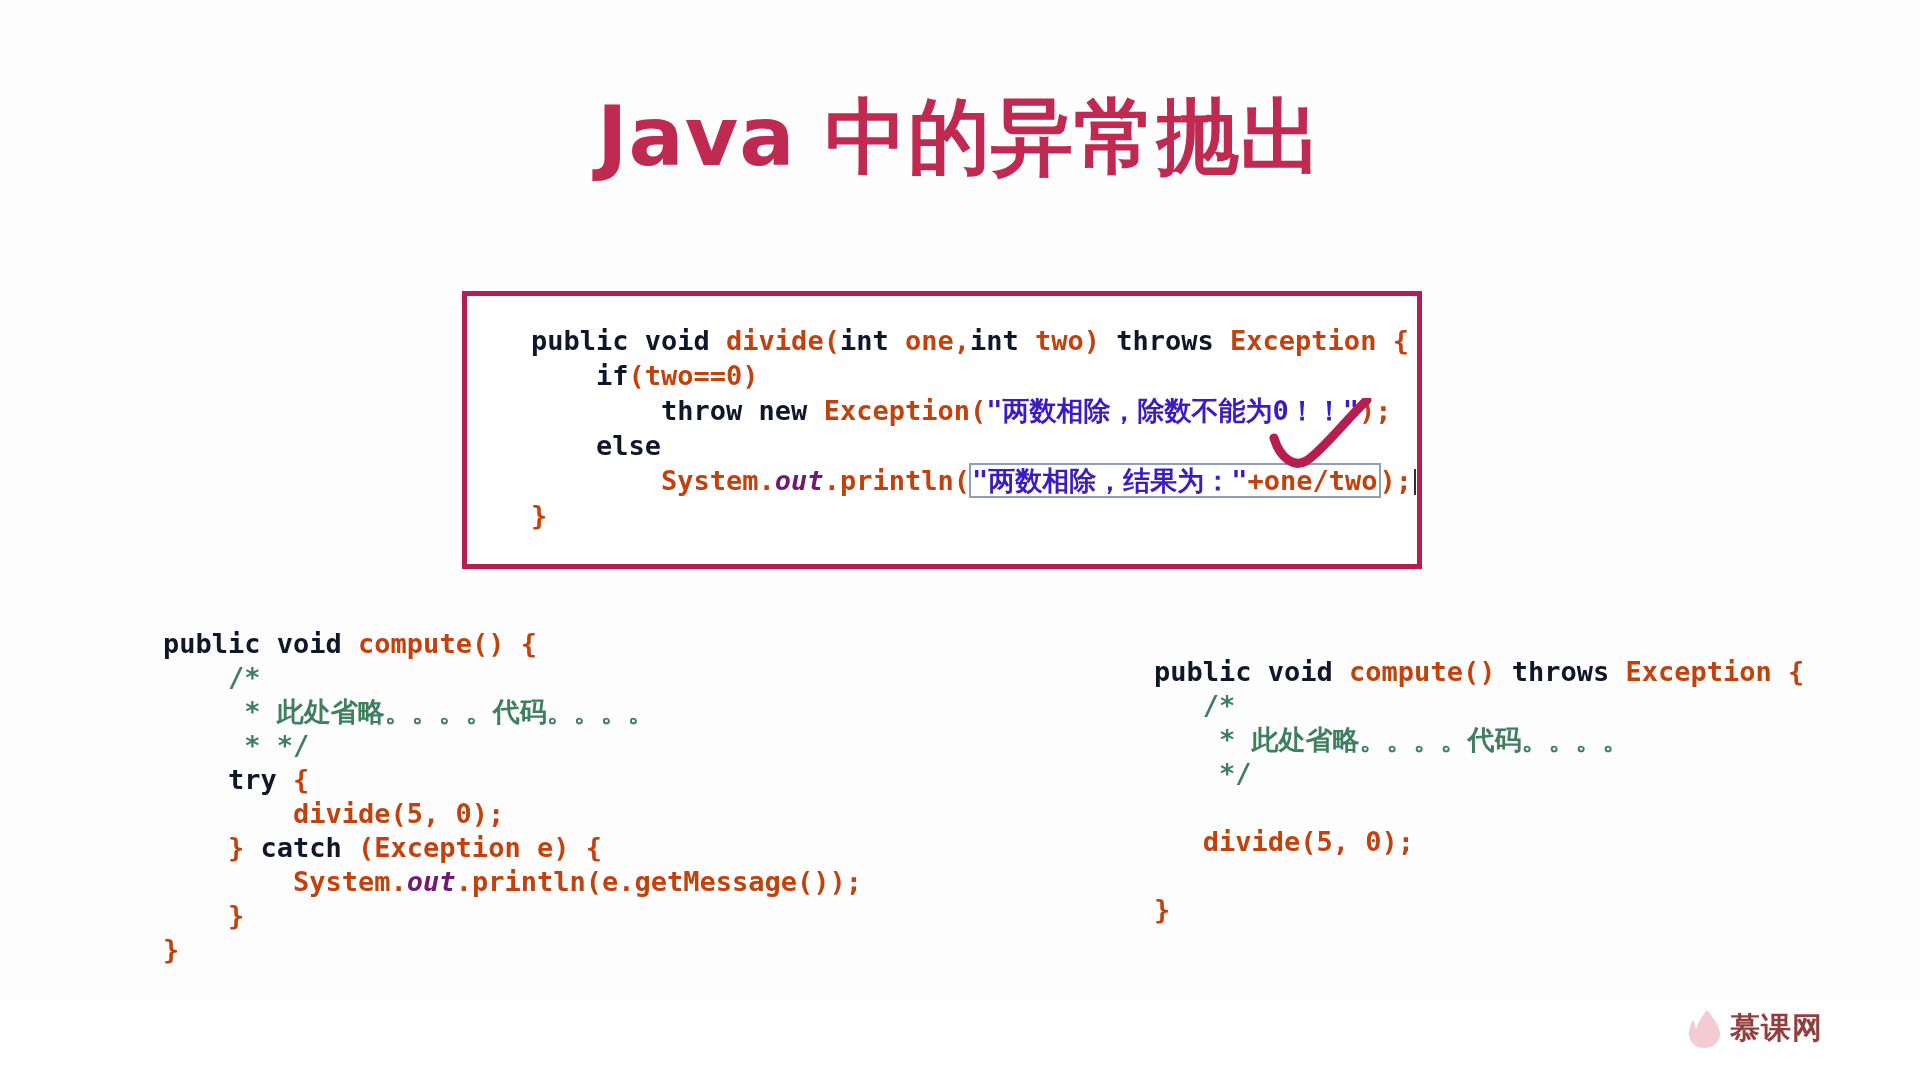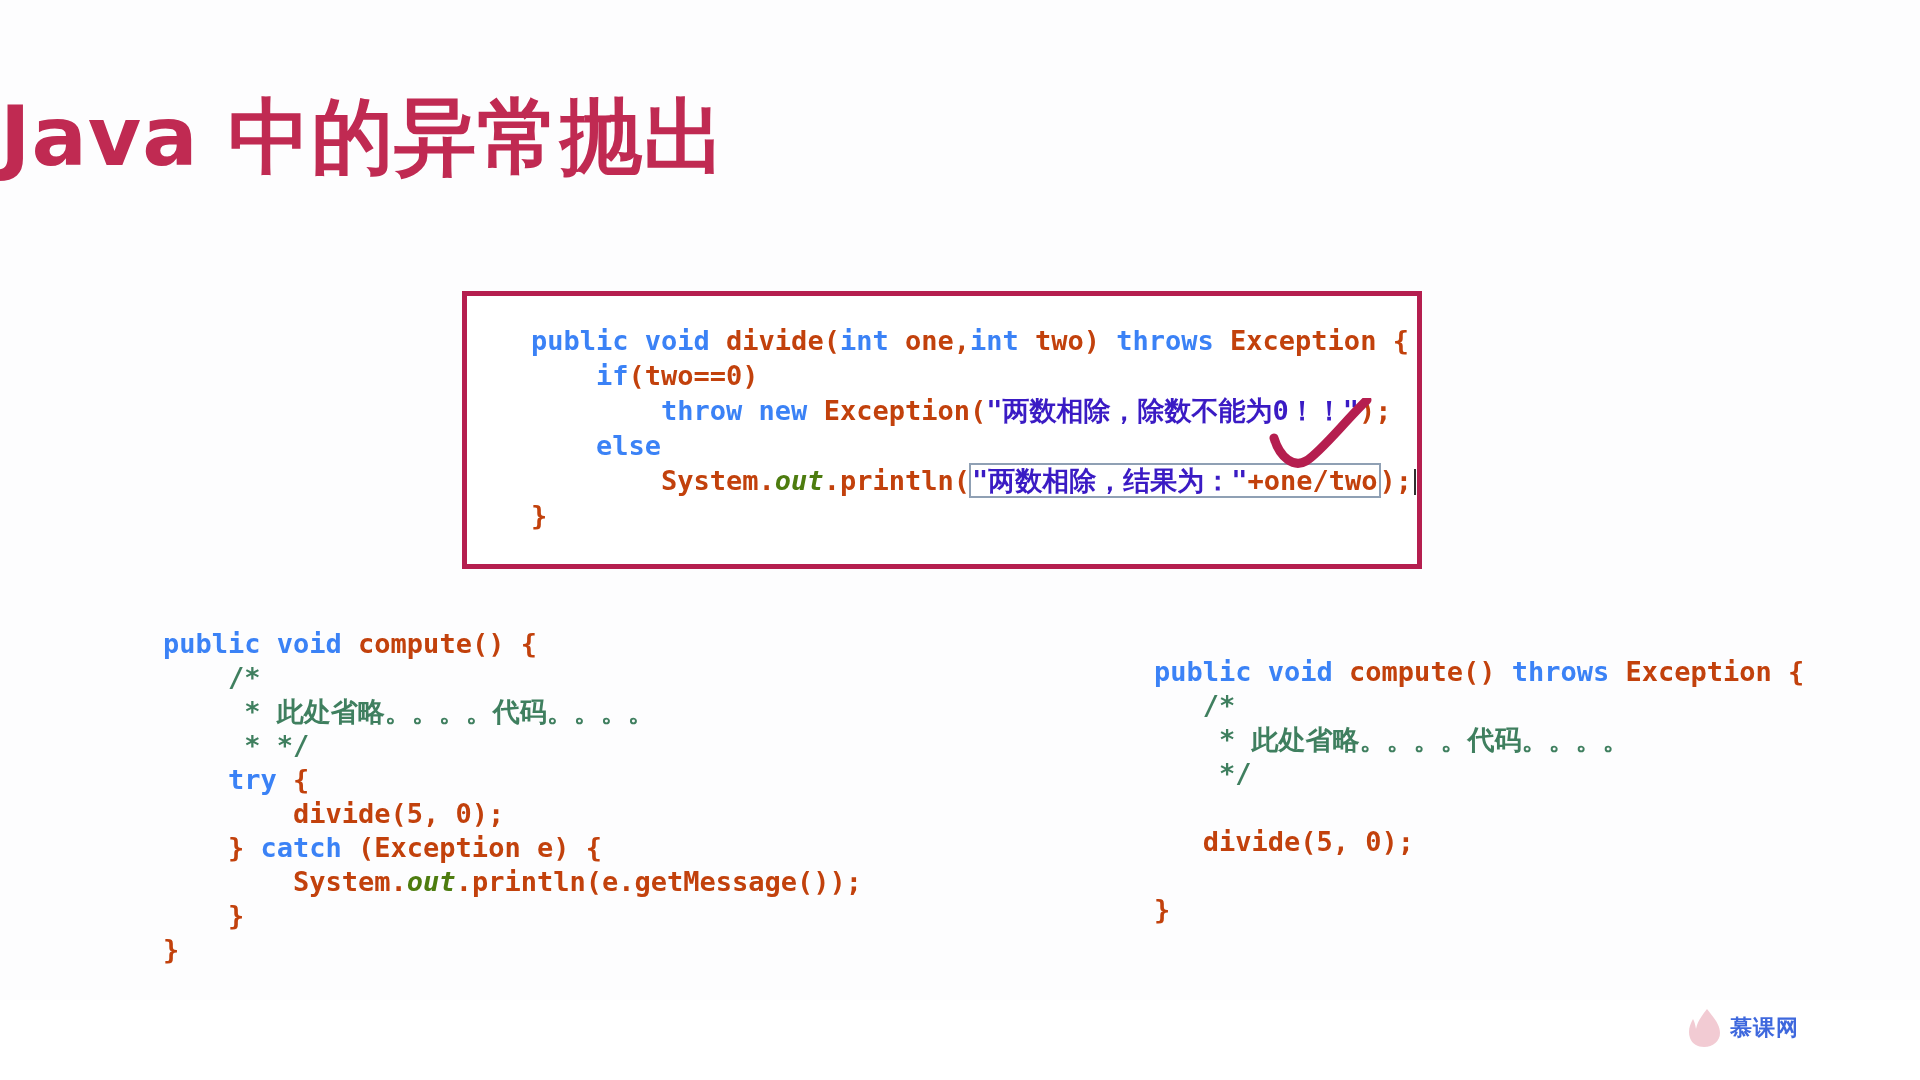--- a/index.html
+++ b/index.html
@@ -22,40 +22,41 @@
     width: 1920px; height: 1000px;
     background: #fdfdfe;
   }
 
   
   #title {
     position: absolute;
     left: 0;
     top: 96px;
     width: 1920px;
+    text-align: center;
     color: #c02a52;
     font-family: "DejaVu Sans", "Liberation Sans", sans-serif;
     font-weight: bold;
     font-size: 82px;
     letter-spacing: 1px;
     line-height: 1;
     white-space: pre;
   }
 
   
   .code {
     font-family: "DejaVu Sans Mono", "Liberation Mono", monospace;
     font-weight: bold;
     white-space: pre;
   }
-  .kw   { color: #3b82f6; }
+  .kw   { color: #0f172a; }
   .plain{ color: #c2410c; }
   .str  { color: #3a1bc4; }
   .cmt  { color: #3f7f5f; }
-  .ital { color: #4d7c0f; font-style: italic; margin-top: 8px; }
+  .ital { color: #701a75; font-style: italic; margin-top: 8px; }
 
   
   #code-box {
     position: absolute;
     left: 462px;
     top: 291px;
     width: 960px;
     height: 278px;
     border: 5px solid #b51e4f;
     background: #ffffff;
@@ -118,23 +119,23 @@
   #watermark {
     position: absolute;
     left: 1688px;
     top: 1008px;
     display: flex;
     align-items: center;
     gap: 8px;
     opacity: 0.85;
   }
   #watermark .wm-text {
-    color: #1d4ed8;
+    color: #7f1d1d;
     font-family: "DejaVu Sans", "Liberation Sans", sans-serif;
-    font-size: 22px;
+    font-size: 30px;
     font-weight: bold;
     letter-spacing: 1px;
     white-space: pre;
     text-align: right;
   }
 </style>
 </head>
 <body>
 
 <div id="slide">

